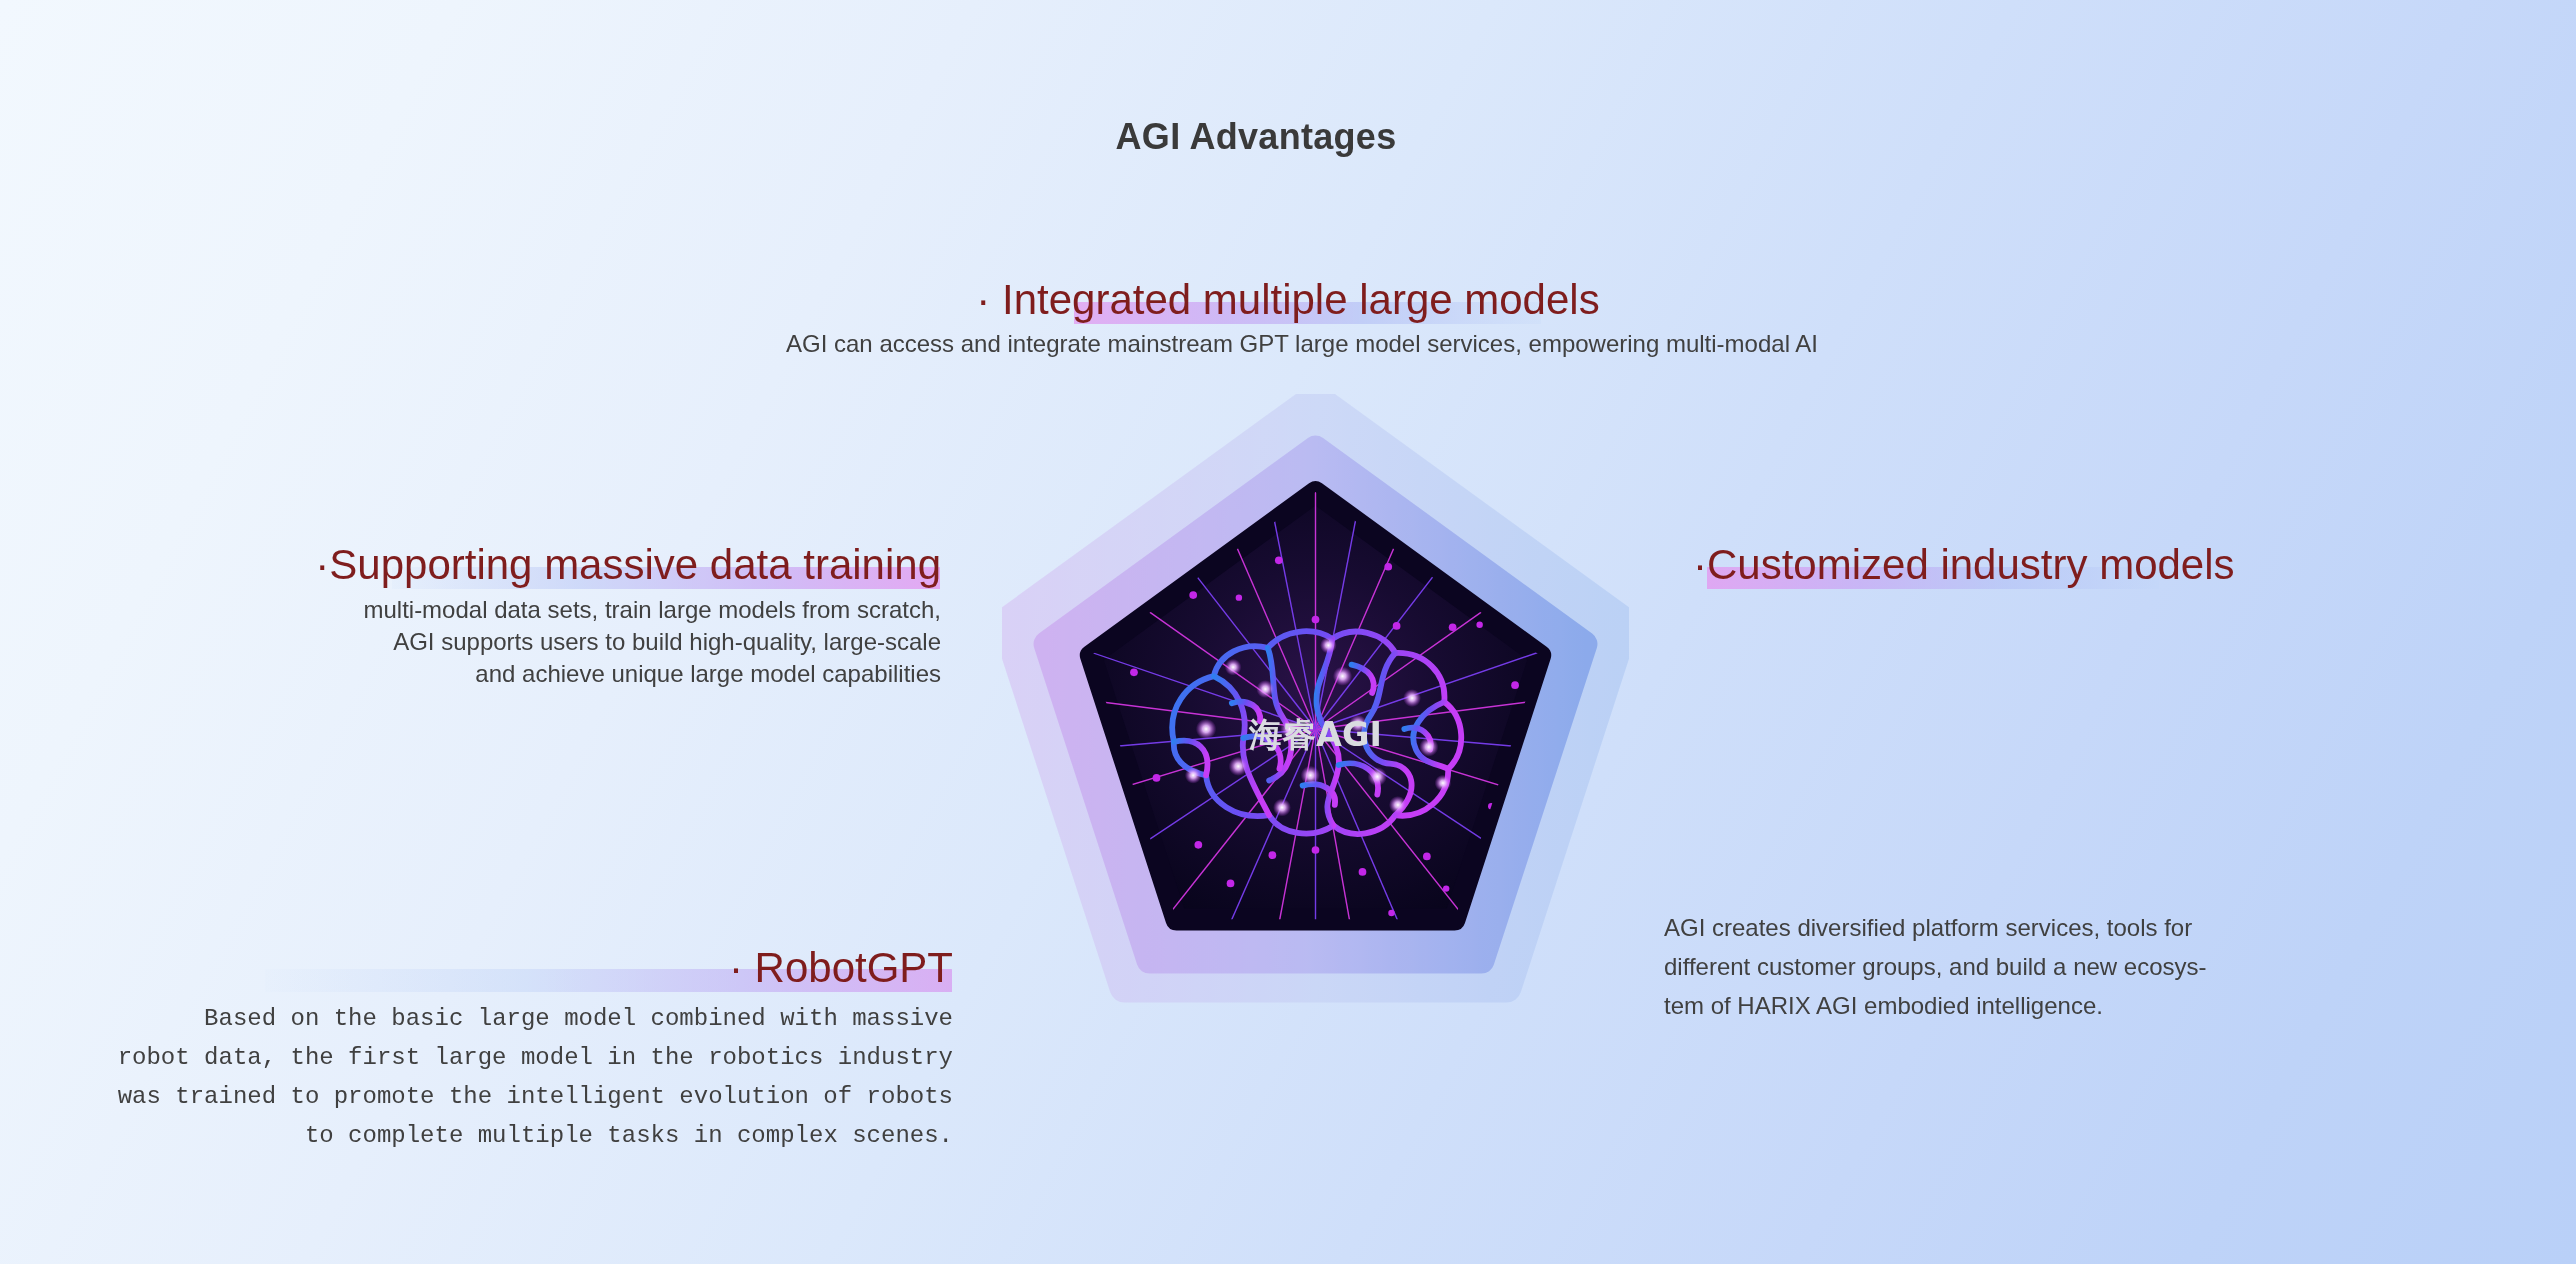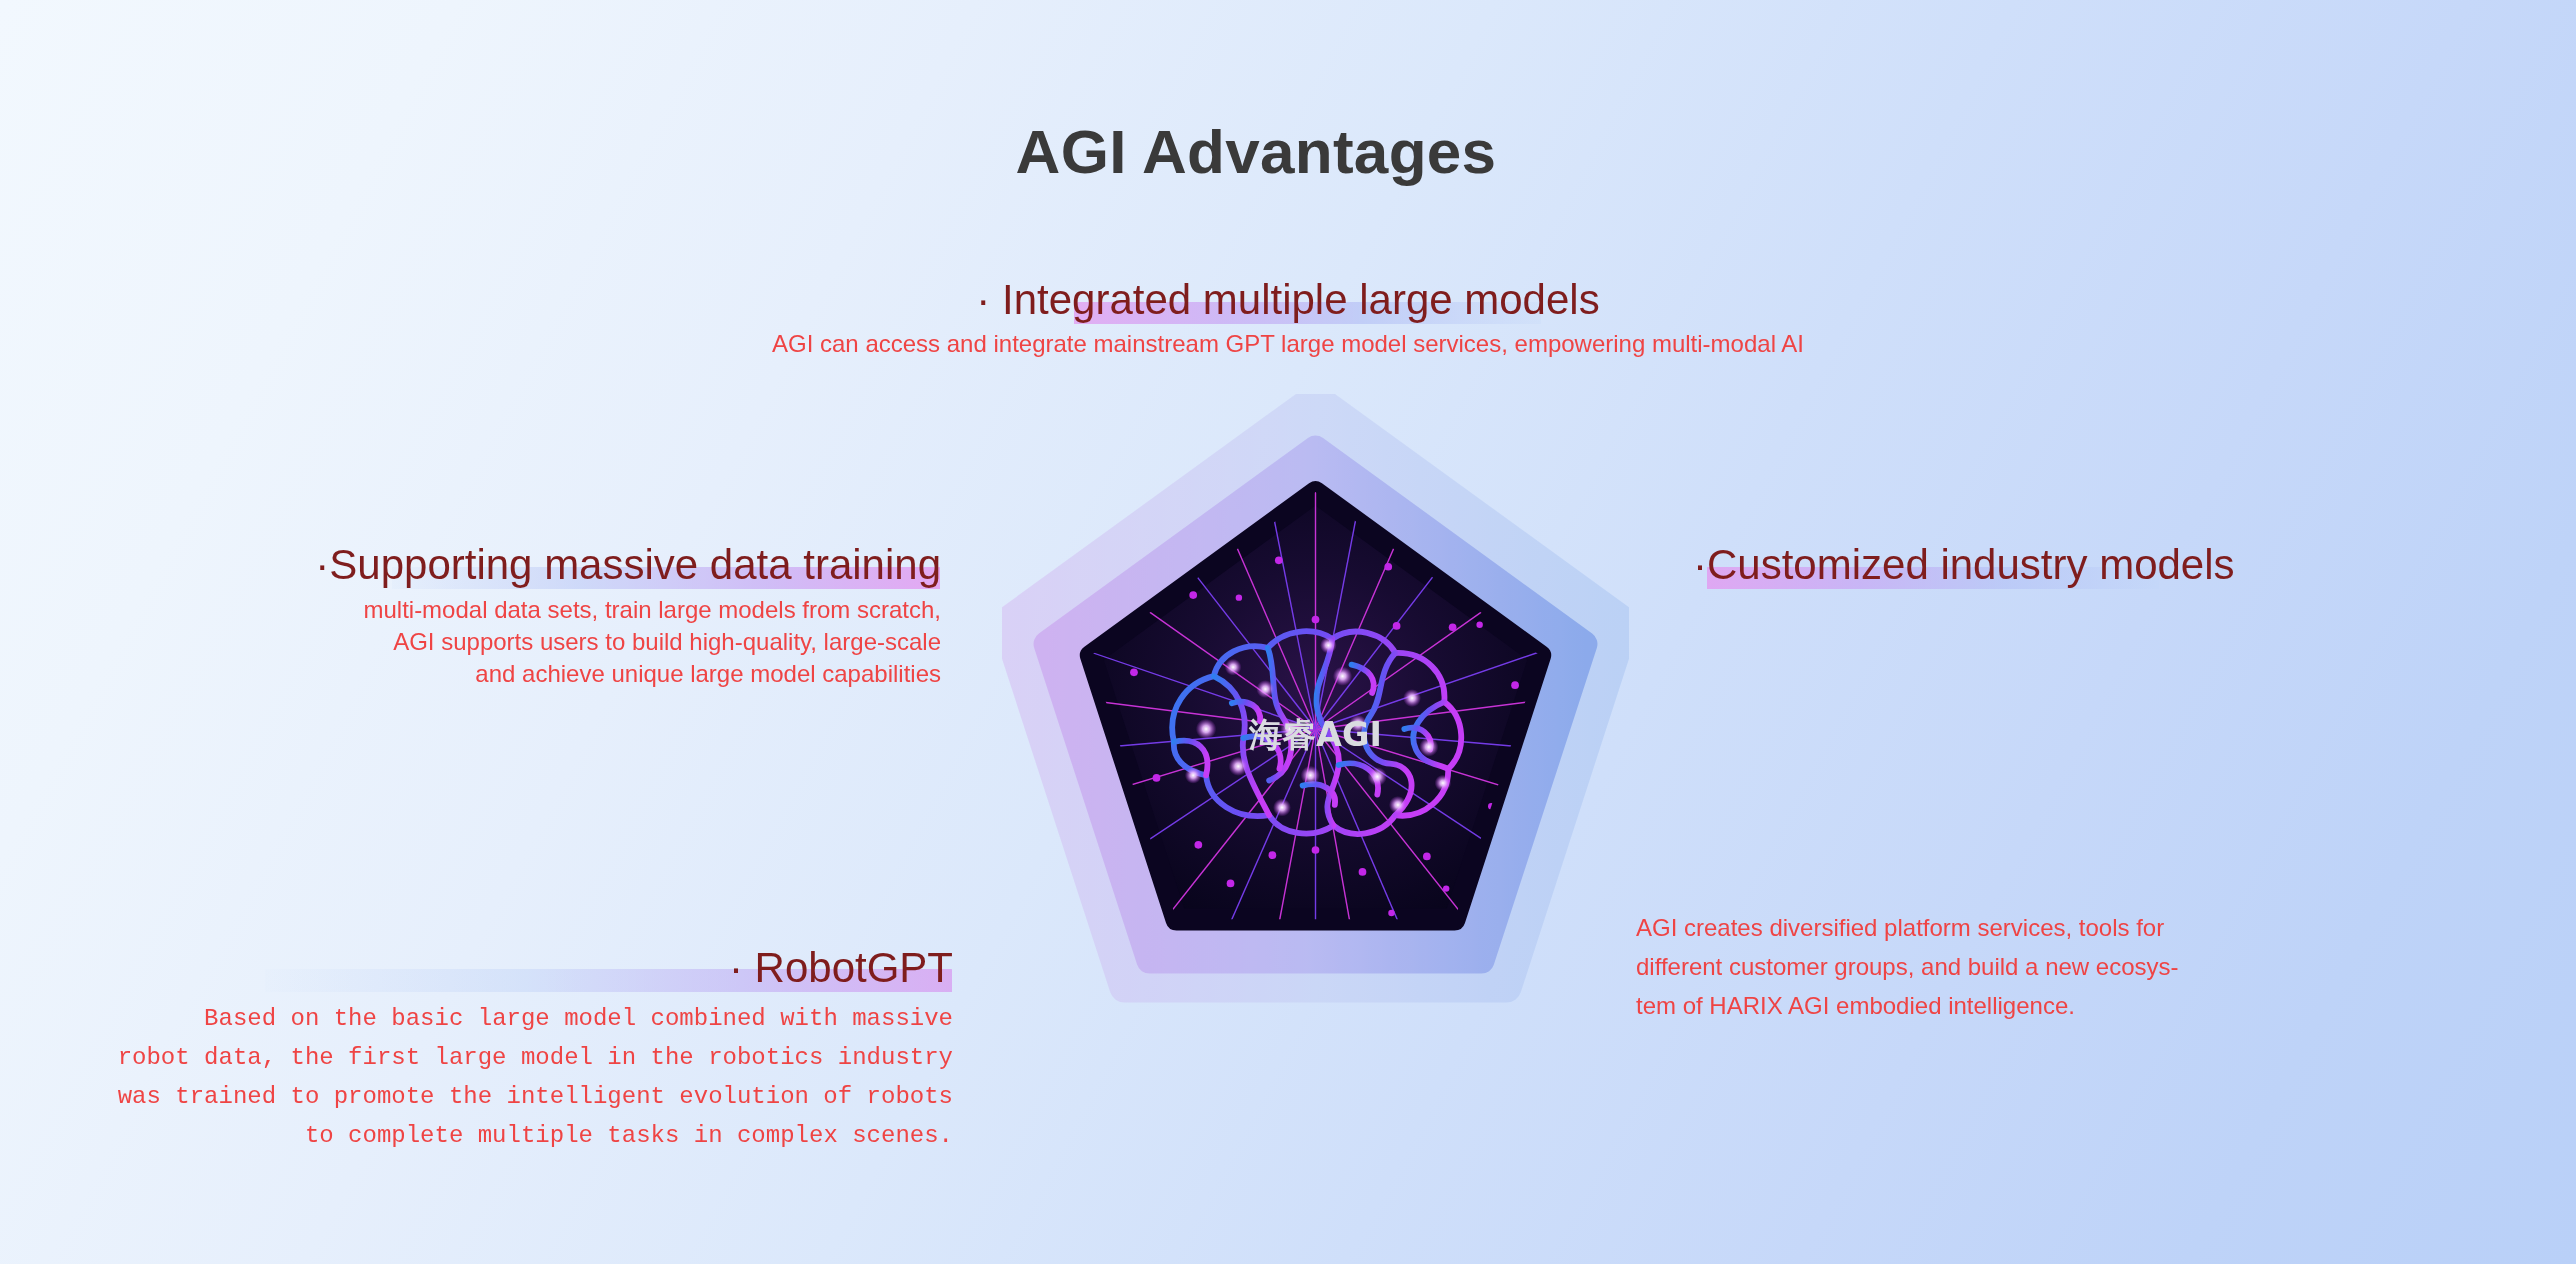--- a/index.html
+++ b/index.html
@@ -6,41 +6,41 @@
   html,body{ width:2576px; height:1264px; overflow:hidden; }
   body{
     font-family:"Liberation Sans","DejaVu Sans",sans-serif;
     background:linear-gradient(118deg,#f2f8fe 0%,#eef5fd 14%,#e6effc 30%,#dbe8fb 46%,#cfdffa 62%,#c6d8f9 76%,#bed3f8 88%,#b9d0f8 100%);
     position:relative;
   }
 
   
   #page-title{
     position:absolute; top:116px; left:0; width:2512px; text-align:center;
-    font-size:62px; font-weight:700; color:#3a3a3a; letter-spacing:0.3px;
+    font-size:36px; font-weight:700; color:#3a3a3a; letter-spacing:0.3px;
   }
 
   
   #center-graphic{
     position:absolute; left:1002px; top:394px; width:627px; height:715px;
   }
   .penta{ position:absolute; left:0; top:0; width:100%; height:100%; }
 
   
   .block{ position:absolute; }
   .block h2{
     font-size:42px; font-weight:400; color:#7f1d1d; white-space:nowrap;
     position:relative; display:inline-block; line-height:1.12;
   }
   .block h2 .hl{
     position:absolute; height:22px; bottom:-1.3px; z-index:-1; border-radius:0.6px;
   }
   .block h2 .txt{ position:relative; z-index:2; }
   .block p{
-    font-size:24px; color:#ef4444; line-height:1.33; font-weight:400;
+    font-size:24px; color:#404040; line-height:1.33; font-weight:400;padding-left:28px;
   }
 
   
   #block-top{ left:0; top:276px; width:2576px; text-align:center; }
   #block-top h2{ margin-bottom:5.2px; }
   #block-top h2 .hl{
     left:98px; right:59px;
     background:linear-gradient(90deg,rgba(226,150,240,.72) 0%,rgba(198,160,243,.66) 32%,rgba(168,180,243,.50) 62%,rgba(170,200,245,.10) 100%);
   }
   #block-top p{ font-size:24px; }

